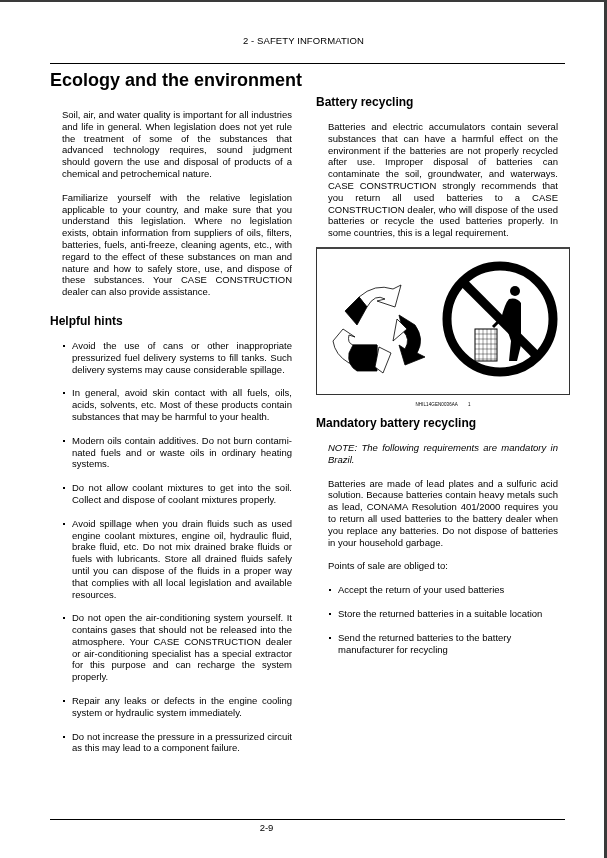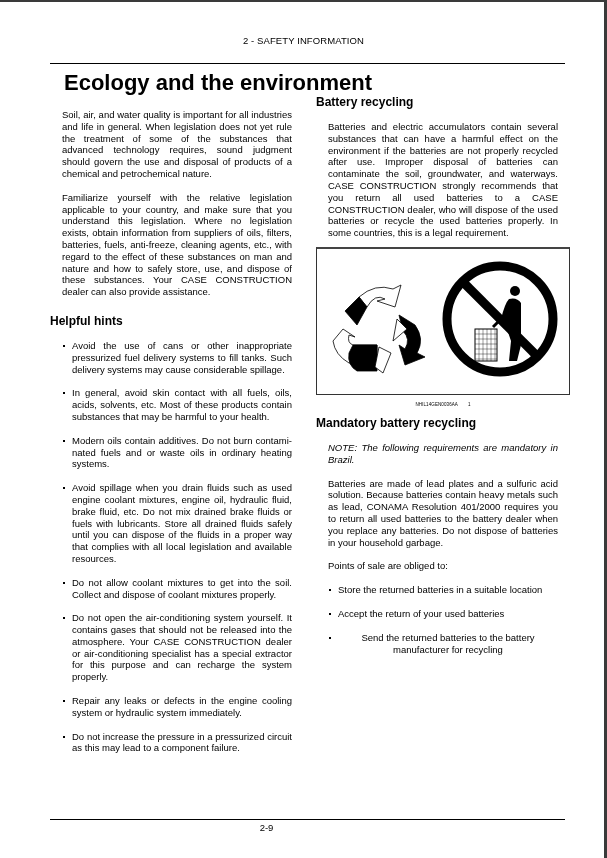--- a/index.html
+++ b/index.html
@@ -13,21 +13,21 @@
   }
   .running-head {
     position: absolute; left: 0; width: 607px; top: 35px; text-align: center;
     font-size: 9.5px; letter-spacing: 0.1px;
   }
   .rule-top { position: absolute; left: 50px; width: 515px; top: 63px; height: 1px; background: #000; }
   .rule-bottom { position: absolute; left: 50px; width: 515px; top: 819px; height: 1px; background: #000; }
   .folio { position: absolute; left: 0; width: 533px; top: 822px; text-align: center; font-size: 9.5px; }
 
   .title {
-    position: absolute; left: 64px; top: 70px; font-size: 22px; font-weight: bold; margin: 0;
+    position: absolute; left: 50px; top: 70px; font-size: 18px; font-weight: bold; margin: 0;
   }
   .col-left { position: absolute; left: 50px; top: 97px; width: 254px; }
   .col-right { position: absolute; left: 316px; top: 95px; width: 254px; }
 
   p, li { font-size: 9.5px; line-height: 11.8px; margin: 12px; text-align: justify; }
   p { margin-bottom: 11px; }
   h2 { font-size: 12px; font-weight: bold; margin: 0 0 12px 0; }
 
   ul { list-style: none; margin: 0; padding: 0; }
   li { position: relative; padding-left: 10px; margin-bottom: 6px; }
@@ -58,22 +58,22 @@
 <h1 class="title">Ecology and the environment</h1>
 
 <div class="col-left">
   <p>Soil, air, and water quality is important for all industries and life in general. When legislation does not yet rule the treatment of some of the substances that advanced tech­nology requires, sound judgment should govern the use and disposal of products of a chemical and petrochemical nature.</p>
   <p>Familiarize yourself with the relative legislation applica­ble to your country, and make sure that you understand this legislation.  Where no legislation exists, obtain in­formation from suppliers of oils, filters, batteries, fuels, anti-freeze, cleaning agents, etc., with regard to the ef­fect of these substances on man and nature and how to safely store, use, and dispose of these substances. Your CASE CONSTRUCTION dealer can also provide assis­tance.</p>
   <h2 style="margin-top:16px;">Helpful hints</h2>
   <ul>
     <li>Avoid the use of cans or other inappropriate pressur­ized fuel delivery systems to fill tanks.  Such delivery systems may cause considerable spillage.</li>
     <li>In general, avoid skin contact with all fuels, oils, acids, solvents, etc.  Most of these products contain sub­stances that may be harmful to your health.</li>
     <li>Modern oils contain additives.  Do not burn contami­nated fuels and or waste oils in ordinary heating sys­tems.</li>
+    <li>Do not allow coolant mixtures to get into the soil.  Col­lect and dispose of coolant mixtures properly.</li>
     <li>Avoid spillage when you drain fluids such as used en­gine coolant mixtures, engine oil, hydraulic fluid, brake fluid, etc.  Do not mix drained brake fluids or fuels with lubricants.  Store all drained fluids safely until you can dispose of the fluids in a proper way that complies with all local legislation and available resources.</li>
-    <li>Do not allow coolant mixtures to get into the soil.  Col­lect and dispose of coolant mixtures properly.</li>
     <li>Do not open the air-conditioning system yourself.  It contains gases that should not be released into the atmosphere.  Your CASE CONSTRUCTION dealer or air-conditioning specialist has a special extractor for this purpose and can recharge the system properly.</li>
     <li>Repair any leaks or defects in the engine cooling sys­tem or hydraulic system immediately.</li>
     <li>Do not increase the pressure in a pressurized circuit as this may lead to a component failure.</li>
   </ul>
 </div>
 
 <div class="col-right">
   <h2>Battery recycling</h2>
   <p style="margin-bottom:0;">Batteries and electric accumulators contain several sub­stances that can have a harmful effect on the environ­ment if the batteries are not properly recycled after use. Improper disposal of batteries can contaminate the soil, groundwater, and waterways.  CASE CONSTRUCTION strongly recommends that you return all used batteries to a CASE CONSTRUCTION dealer, who will dispose of the used batteries or recycle the used batteries properly.  In some countries, this is a legal requirement.</p>
 
@@ -118,20 +118,20 @@
   </div>
   <div class="fig-caption">
     <span>NHIL14GEN0036AA</span><span>1</span>
   </div>
 
   <h2 style="margin-top:9px;">Mandatory battery recycling</h2>
   <p class="note">NOTE: The following requirements are mandatory in Brazil.</p>
   <p>Batteries are made of lead plates and a sulfuric acid so­lution.  Because batteries contain heavy metals such as lead, CONAMA Resolution 401/2000 requires you to re­turn all used batteries to the battery dealer when you re­place any batteries.  Do not dispose of batteries in your household garbage.</p>
   <p style="margin-bottom:6px;">Points of sale are obliged to:</p>
   <ul>
+    <li>Accept the return of your used batteries</li>
     <li>Store the returned batteries in a suitable location</li>
-    <li>Accept the return of your used batteries</li>
-    <li style="text-align:center;">Send the returned batteries to the battery manufacturer for recycling</li>
+    <li style="text-align:left;">Send the returned batteries to the battery manufacturer for recycling</li>
   </ul>
 </div>
 
 <div class="rule-bottom"></div>
 <div class="folio">2-9</div>
 
 </body></html>

